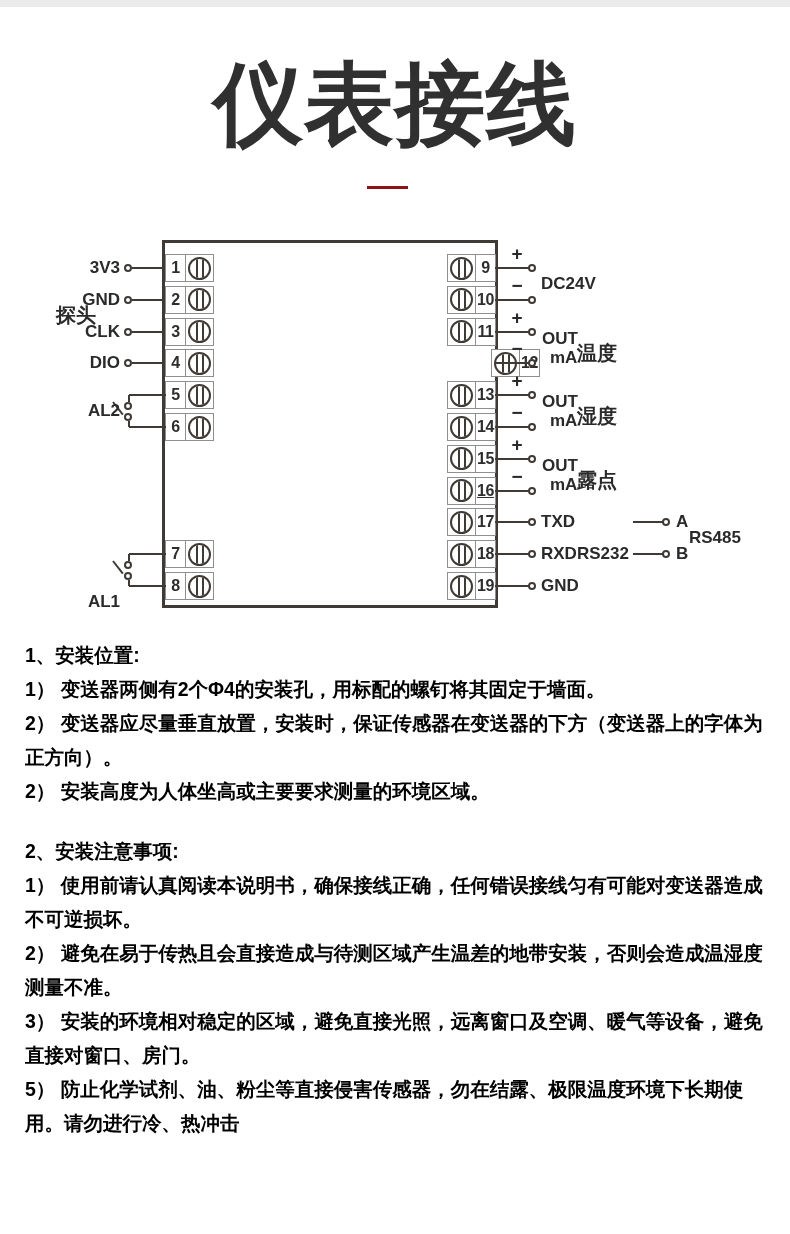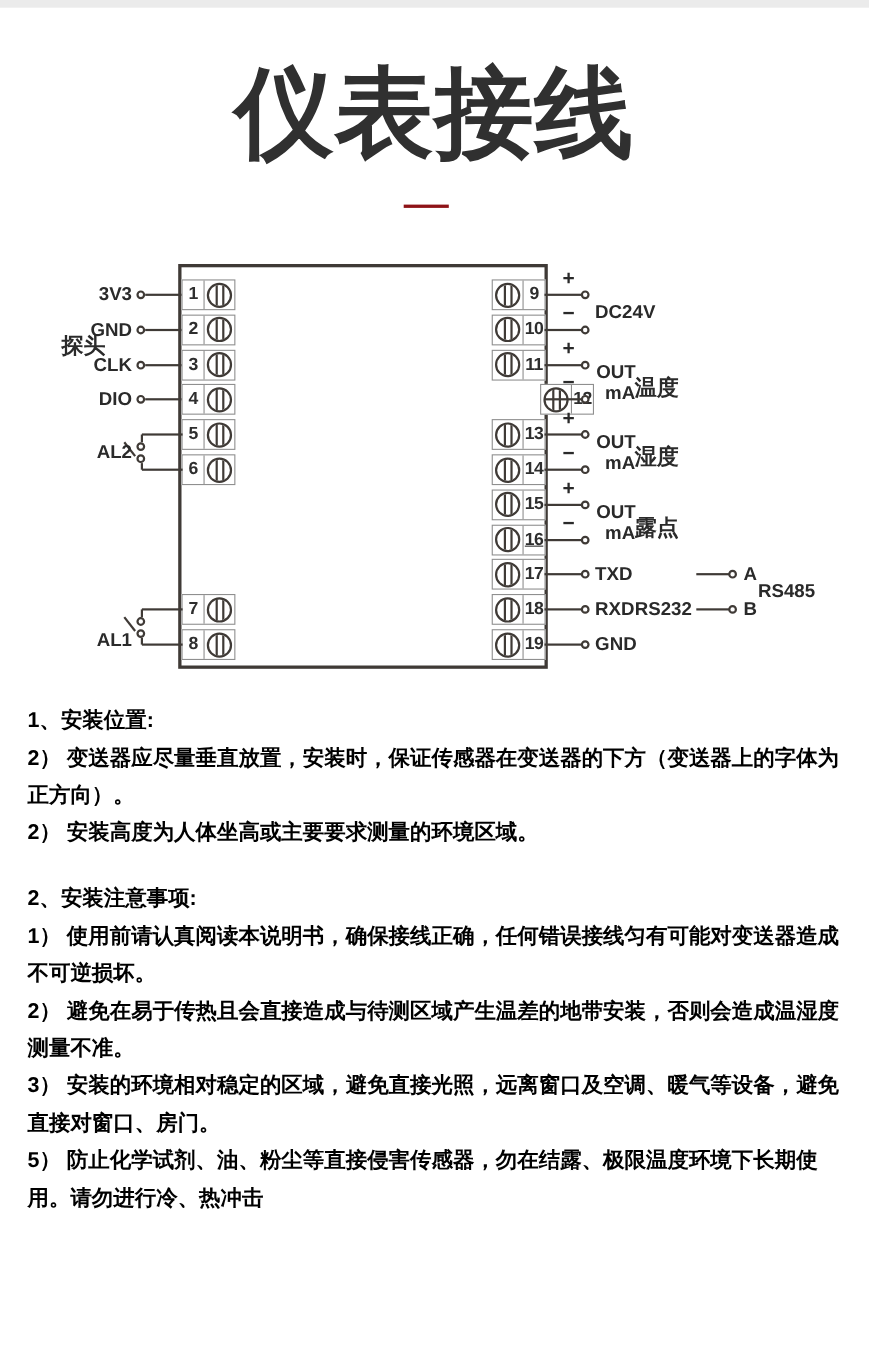--- a/index.html
+++ b/index.html
@@ -143,21 +143,21 @@
     <div class="node" style="left: 124px; top: 412.6px;"></div>
     <div class="blade" style="left: 113px; top: 401.1px;"></div>
     <div class="dlabel ra" style="left: 30px; top: 399.1px; width: 90px;">AL2</div>
     <div class="wire" style="left: 129px; top: 553.2px; width: 37px;"></div>
     <div class="wire" style="left: 129px; top: 585px; width: 37px;"></div>
     <div class="vwire" style="left: 128px; top: 554.2px; height: 6.4px;"></div>
     <div class="vwire" style="left: 128px; top: 579.6px; height: 6.4px;"></div>
     <div class="node" style="left: 124px; top: 560.6px;"></div>
     <div class="node" style="left: 124px; top: 571.6px;"></div>
     <div class="blade" style="left: 113px; top: 560.1px;"></div>
-    <div class="dlabel ra" style="left: 30px; top: 570px; width: 90px; text-align: right;">AL1</div>
+    <div class="dlabel ra" style="left: 30px; top: 590px; width: 90px; text-align: right;">AL1</div>
     <div class="terminal" style="left: 447px; top: 254px;">
       <div class="tscrew" style="position: static;">
         <div class="screw" style="position: relative;">
           <div class="slot"></div>
         </div>
       </div>
       <div class="tnum r" style="position: static;">9</div>
     </div>
     <div class="wire" style="left: 495px; top: 267px; width: 36px;"></div>
     <div class="node" style="left: 528px; top: 264px;"></div>
@@ -287,20 +287,21 @@
     <div class="node" style="left: 662px; top: 518.4px;"></div>
     <div class="dlabel" style="left: 676px; top: 510.4px;">A</div>
     <div class="wire" style="left: 633px; top: 553.2px; width: 31px;"></div>
     <div class="node" style="left: 662px; top: 550.2px;"></div>
     <div class="dlabel" style="left: 676px; top: 542.2px;">B</div>
     <div class="dlabel" style="left: 689px; top: 526.3px;">RS485</div>
   </div>
 <div class="content" id="sections">
     <section>
       <p class="sec-heading">1、安装位置:</p>
+      <p class="sec-item">1） 变送器两侧有2个Φ4的安装孔，用标配的螺钉将其固定于墙面。</p>
       <p class="sec-item">2） 变送器应尽量垂直放置，安装时，保证传感器在变送器的下方（变送器上的字体为正方向）。</p>
       <p class="sec-item">2） 安装高度为人体坐高或主要要求测量的环境区域。</p>
     </section>
     <section>
       <p class="sec-heading">2、安装注意事项:</p>
       <p class="sec-item">1） 使用前请认真阅读本说明书，确保接线正确，任何错误接线匀有可能对变送器造成不可逆损坏。</p>
       <p class="sec-item">2） 避免在易于传热且会直接造成与待测区域产生温差的地带安装，否则会造成温湿度测量不准。</p>
       <p class="sec-item">3） 安装的环境相对稳定的区域，避免直接光照，远离窗口及空调、暖气等设备，避免直接对窗口、房门。</p>
       <p class="sec-item">5） 防止化学试剂、油、粉尘等直接侵害传感器，勿在结露、极限温度环境下长期使用。请勿进行冷、热冲击</p>
     </section>

